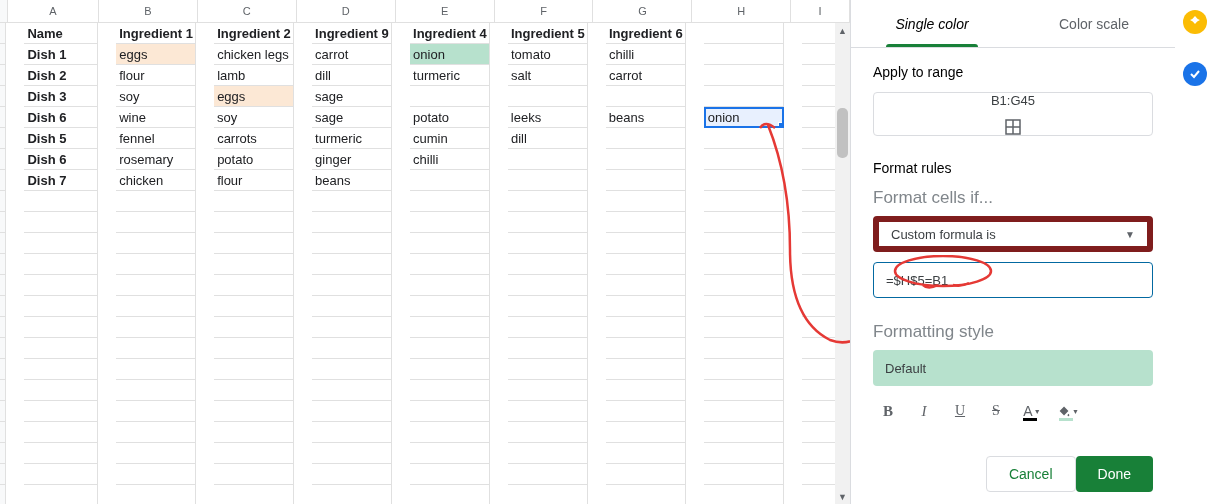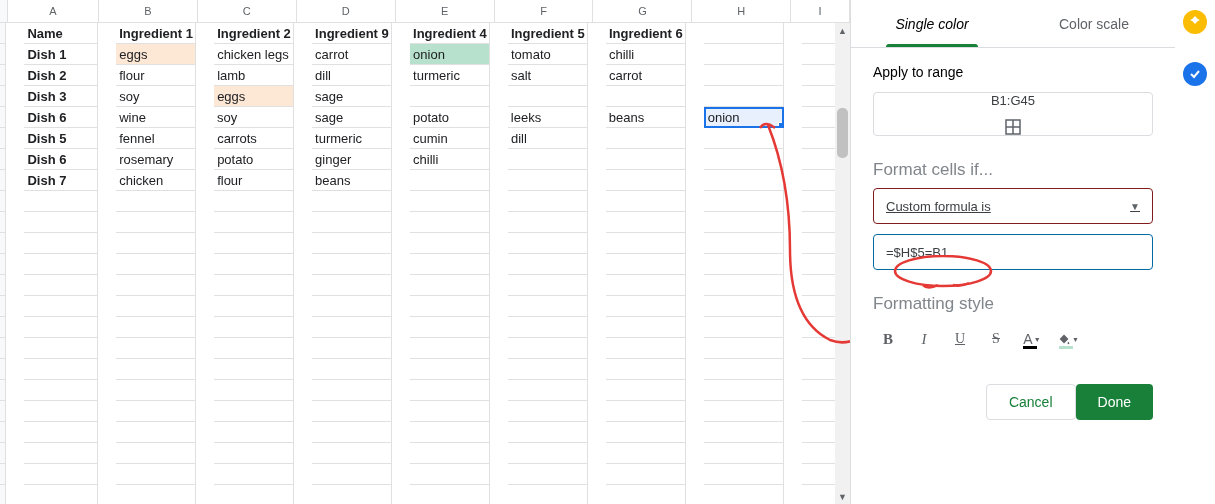--- a/index.html
+++ b/index.html
@@ -36,21 +36,21 @@
   .tabs { display: flex; height: 48px; border-bottom: 1px solid #dadce0; }
   .tab { flex: 1; display: flex; align-items: center; justify-content: center; font-size: 14px; color: #5f6368; cursor: pointer; position: relative; }
   .tab.active { color: #000000; font-weight: 500; font-style: italic; }
   .tab.active::after { content: ''; position: absolute; bottom: 0; left: 35px; right: 35px; height: 3px; background: #188038; border-radius: 3px 3px 0 0; }
   .section { padding: 16px 22px 8px 22px; }
   .section-label { font-size: 14px; font-weight: 500; color: #000000; margin-bottom: 12px; }
   .sub-label { font-size: 17px; color: #80868b; margin-bottom: 8px; }
   .range-input { display: flex; align-items: center; border: 1px solid #dadce0; border-radius: 4px; height: 44px; padding: 0 10px; flex-direction: column; }
   .range-input span { flex: 1; color: #3c4043; font-size: 13px; }
   .grid-icon { width: 16px; height: 16px; color: #5f6368; }
-  .select-box { display: flex; align-items: center; justify-content: space-between; border: 1px solid #7f1d1d; border-radius: 4px; height: 36px; padding: 0 12px; font-size: 13px; color: #3c4043; cursor: pointer; text-decoration: underline; }
+  .select-box { display: flex; align-items: center; justify-content: space-between; border: 6px solid #7f1d1d; border-radius: 4px; height: 36px; padding: 0 12px; font-size: 13px; color: #3c4043; cursor: pointer; }
   .formula-input { border: 1px solid #0369a1; border-radius: 4px; height: 36px; padding: 0 12px; font-size: 13px; color: #3c4043; display: flex; align-items: center; margin-top: 10px; }
   .default-preview { background: #b7e1cd; border-radius: 4px; height: 36px; display: flex; align-items: center; padding: 0 12px; font-size: 13px; color: #3c4043; margin-bottom: 8px; }
   .format-toolbar { display: flex; gap: 14px; align-items: center; padding: 6px 4px; color: #5f6368; }
   .fmt-btn { width: 22px; height: 22px; display: flex; align-items: center; justify-content: center; cursor: pointer; font-size: 14px; position: relative; }
   .fmt-btn.bold-btn { font-weight: bold; font-family: serif; font-size: 15px; }
   .fmt-btn.italic-btn { font-style: italic; font-family: serif; font-size: 15px; }
   .fmt-btn.underline-btn { text-decoration: underline; font-family: serif; font-size: 14px; }
   .fmt-btn.strike-btn { text-decoration: line-through; font-family: serif; font-size: 14px; }
   .fmt-btn .dropdown-caret { font-size: 7px; margin-left: 1px; }
   .color-btn { display: flex; align-items: center; }
@@ -395,38 +395,40 @@
         <span>B1:G45</span>
         <svg class="grid-icon" viewBox="0 0 16 16">
             <rect x="1" y="1" width="14" height="14" fill="none" stroke="#5f6368" stroke-width="1.5"></rect>
             <line x1="1" y1="8" x2="15" y2="8" stroke="#5f6368" stroke-width="1.5"></line>
             <line x1="8" y1="1" x2="8" y2="15" stroke="#5f6368" stroke-width="1.5"></line>
           </svg>
       </div>
     </div>
 
     <div class="section">
+      <div class="section-label">Format rules</div>
       <div class="sub-label">Format cells if...</div>
       <div class="select-box">
         <span>Custom formula is</span>
         <span style="font-size:10px;color:#5f6368">▼</span>
       </div>
       <div class="formula-input">
         <span>=$H$5=B1</span>
       </div>
     </div>
 
     <svg class="annotation" style="left:893px;top:255px;width:120px;height:40px;position:absolute">
       <ellipse cx="50" cy="16" rx="48" ry="15" stroke="#e53935" stroke-width="2.5" fill="none"></ellipse>
       <path d="M 30 30 Q 35 35 45 30" stroke="#e53935" stroke-width="2.5" fill="none"></path>
       <path d="M 60 30 Q 68 32 76 28" stroke="#e53935" stroke-width="2.5" fill="none"></path>
     </svg>
 
     <div class="section">
       <div class="sub-label">Formatting style</div>
+      <div class="default-preview">Default</div>
       <div class="format-toolbar">
         <div class="fmt-btn bold-btn">B</div>
         <div class="fmt-btn italic-btn">I</div>
         <div class="fmt-btn underline-btn">U</div>
         <div class="fmt-btn strike-btn">S</div>
         <div class="fmt-btn color-btn">A<span class="underline-bar"></span><span class="dropdown-caret">▼</span></div>
         <div class="fmt-btn color-btn fill-btn">
           <svg width="16" height="16" viewBox="0 0 16 16">
               <path d="M3 8 L8 3 L13 8 L8 13 Z M13 11 Q15 13 13 14 Q11 13 13 11" fill="#5f6368"></path>
             </svg>

